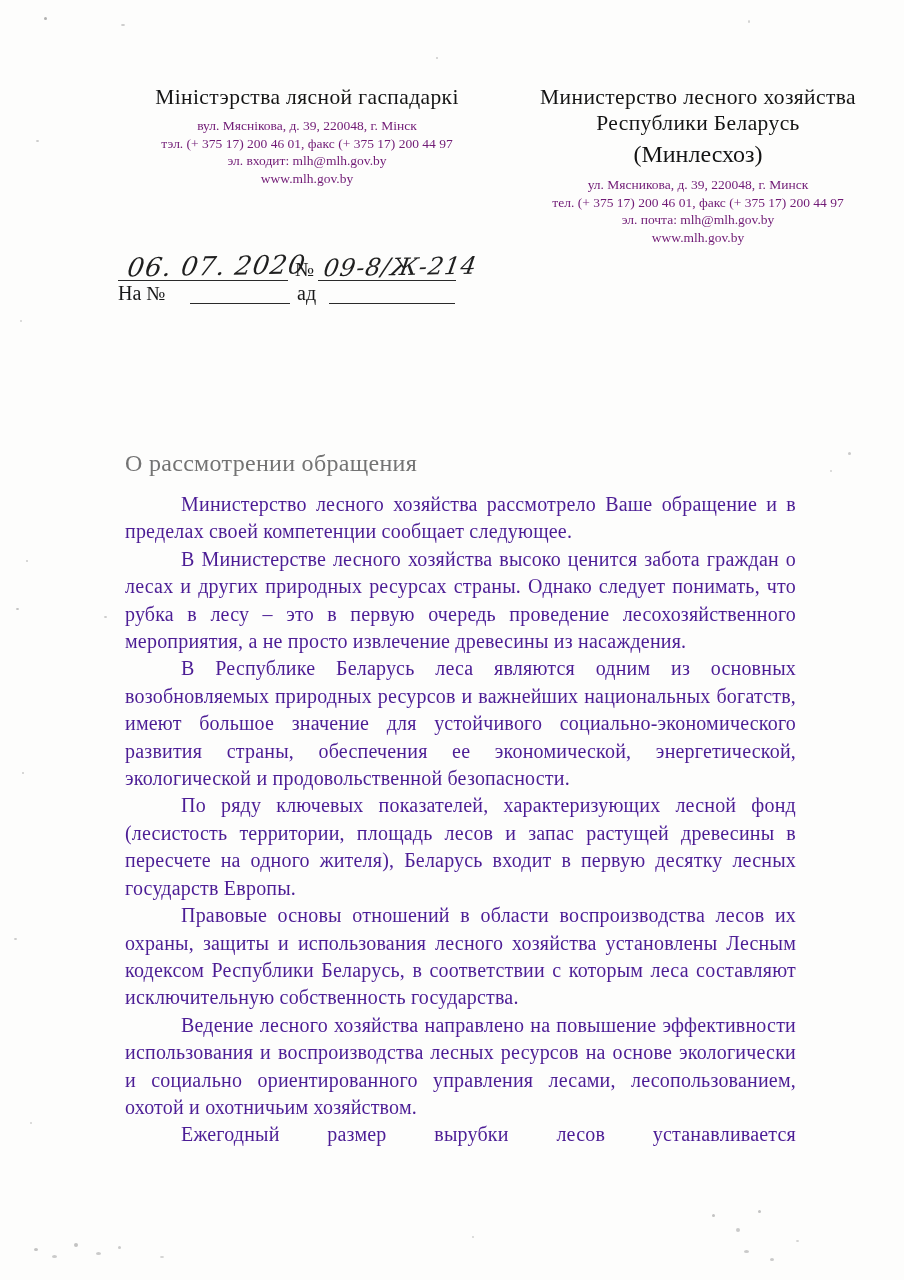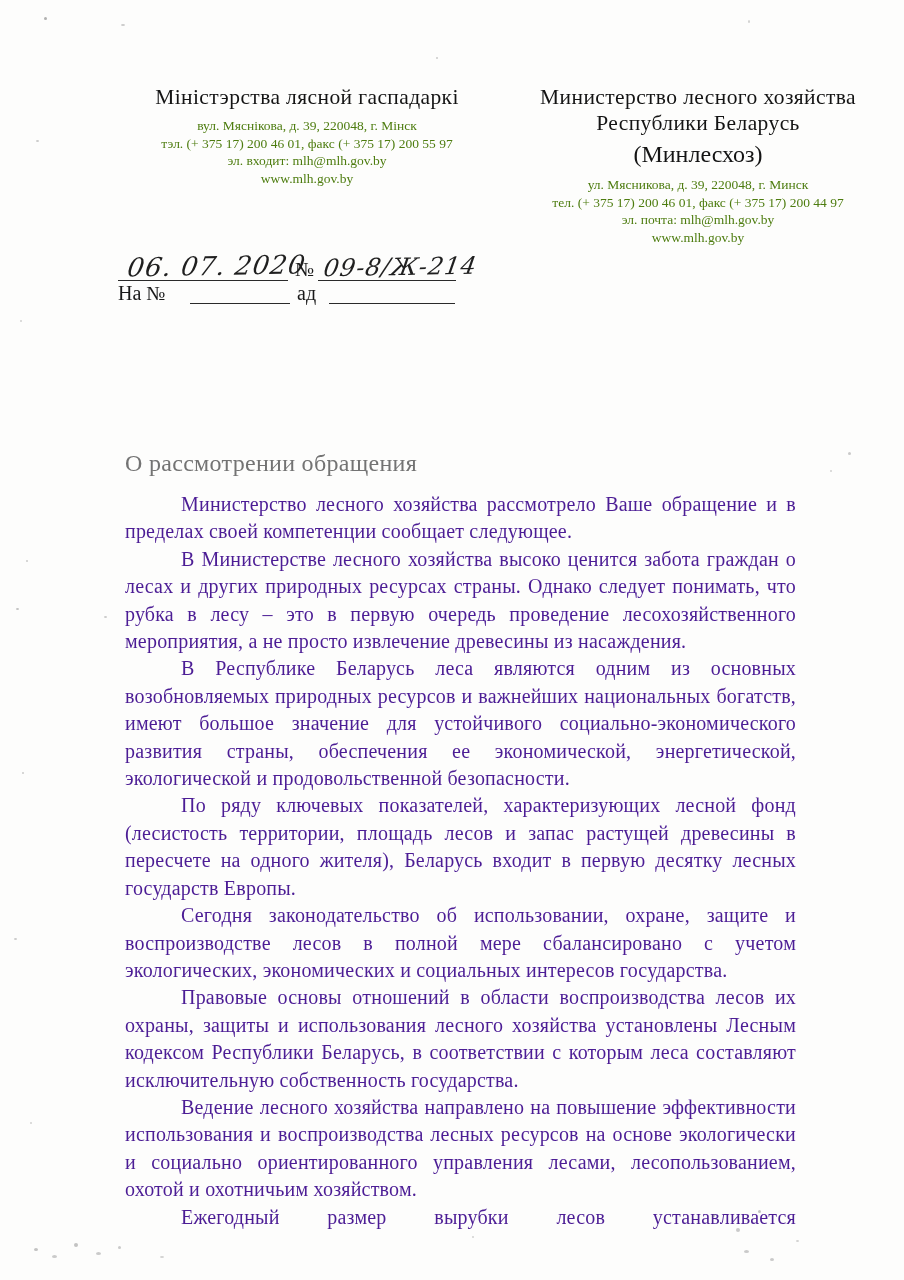--- a/index.html
+++ b/index.html
@@ -27,21 +27,21 @@
     font-size:21.5px;line-height:26px;
     letter-spacing:0.4px;
   }
   .org-short{
     font-size:24px;line-height:30px;
     margin-top:3px;
   }
   .org-addr{
     margin-top:7px;
     font-size:13.5px;line-height:17.5px;
-    color:#4d7c0f;
+    color:#701a75;
   }
   
   .ref{position:absolute;font-size:20px;color:#191919;}
   .rule{
     position:absolute;height:0;
     border-bottom:1.6px solid #2a2a2a;
   }
   .hand{
     position:absolute;
     font-family:"DejaVu Serif",serif;
@@ -77,21 +77,21 @@
 </style>
 </head>
 <body>
 
 <div class="page">
 
   <div class="org-block org-left">
     <div class="org-name">Міністэрства лясной гаспадаркі</div>
     <div class="org-addr">
       <div>вул. Мяснікова, д. 39, 220048, г. Мінск</div>
-      <div>тэл. (+ 375 17) 200 46 01, факс (+ 375 17) 200 55 97</div>
+      <div>тэл. (+ 375 17) 200 46 01, факс (+ 375 17) 200 44 97</div>
       <div>эл. входит: mlh@mlh.gov.by</div>
       <div>www.mlh.gov.by</div>
     </div>
   </div>
 
   <div class="org-block org-right">
     <div class="org-name">Министерство лесного хозяйства</div>
     <div class="org-name">Республики Беларусь</div>
     <div class="org-short">(Минлесхоз)</div>
     <div class="org-addr">
@@ -115,21 +115,20 @@
     <div class="rule" style="left:329px;top:303px;width:126px;"></div>
   </div>
 
   <div class="subject">О рассмотрении обращения</div>
 
   <div class="body-text">
     <p>Министерство лесного хозяйства рассмотрело Ваше обращение и в пределах своей компетенции сообщает следующее.</p>
     <p>В Министерстве лесного хозяйства высоко ценится забота граждан о лесах и других природных ресурсах страны. Однако следует понимать, что рубка в лесу – это в первую очередь проведение лесохозяйственного мероприятия, а не просто извлечение древесины из насаждения.</p>
     <p>В Республике Беларусь леса являются одним из основных возобновляемых природных ресурсов и важнейших национальных богатств, имеют большое значение для устойчивого социально-экономического развития страны, обеспечения ее экономической, энергетической, экологической и продовольственной безопасности.</p>
     <p>По ряду ключевых показателей, характеризующих лесной фонд (лесистость территории, площадь лесов и запас растущей древесины в пересчете на одного жителя), Беларусь входит в первую десятку лесных государств Европы.</p>
-    <p>Сегодня законодательство об использовании, охране, защите и воспроизводстве лесов в полной мере сбалансировано с учетом экологических, экономических и социальных интересов государства.</p>
     <p>Правовые основы отношений в области воспроизводства лесов их охраны, защиты и использования лесного хозяйства установлены Лесным кодексом Республики Беларусь, в соответствии с которым леса составляют исключительную собственность государства.</p>
     <p>Ведение лесного хозяйства направлено на повышение эффективности использования и воспроизводства лесных ресурсов на основе экологически и социально ориентированного управления лесами, лесопользованием, охотой и охотничьим хозяйством.</p>
     <p class="force-last">Ежегодный размер вырубки лесов устанавливается</p>
   </div>
 
   <div class="noise">
     <div class="sp" style="left:44px;top:17px;width:3px;height:3px;opacity:.45;"></div>
     <div class="sp" style="left:121px;top:24px;width:4px;height:2px;opacity:.3;"></div>
     <div class="sp" style="left:436px;top:57px;width:2px;height:2px;opacity:.3;"></div>
     <div class="sp" style="left:748px;top:20px;width:2px;height:3px;opacity:.25;"></div>

